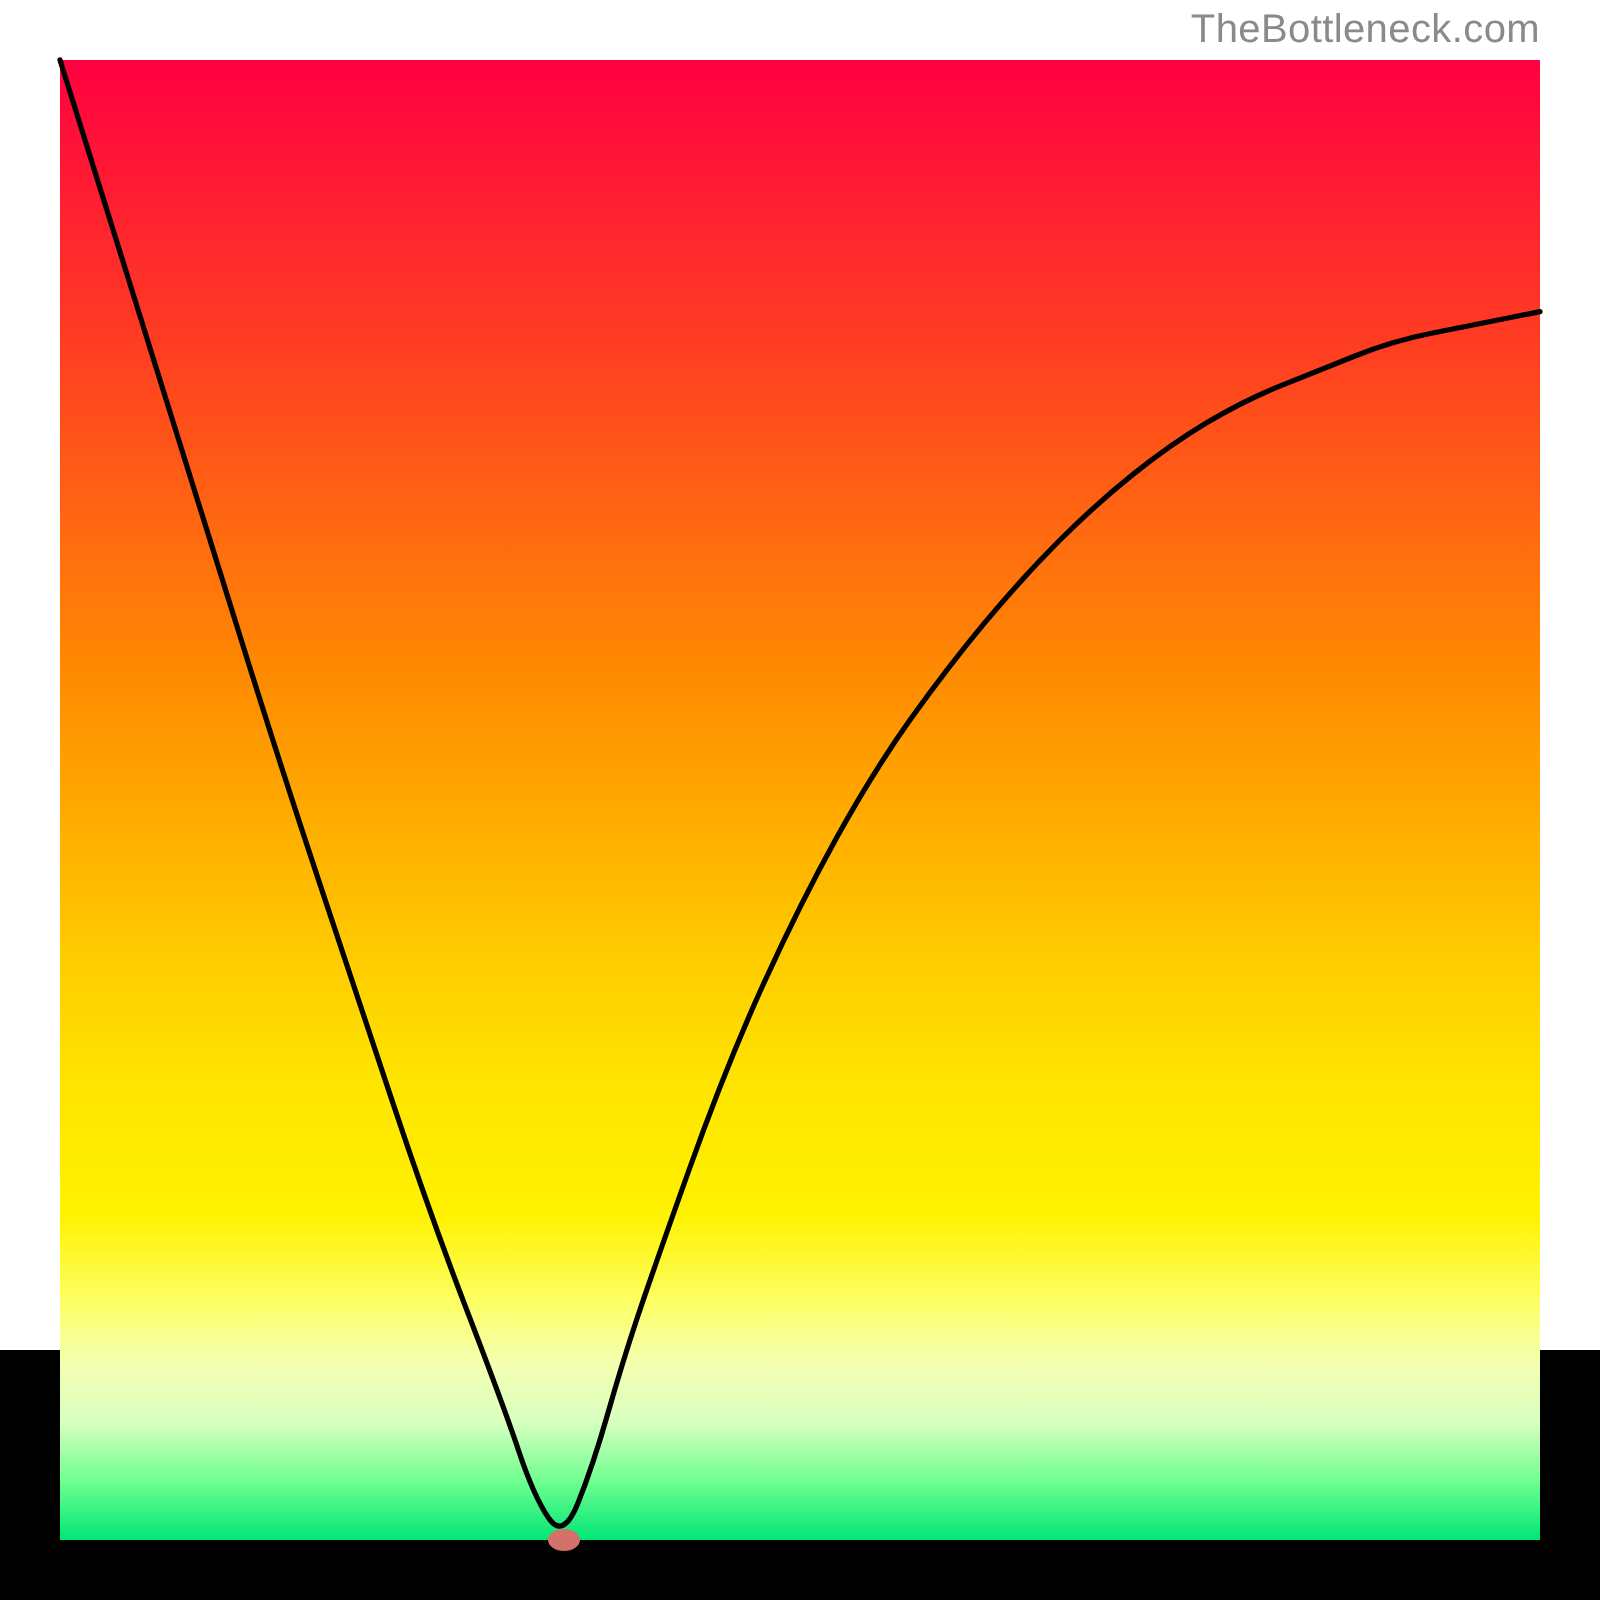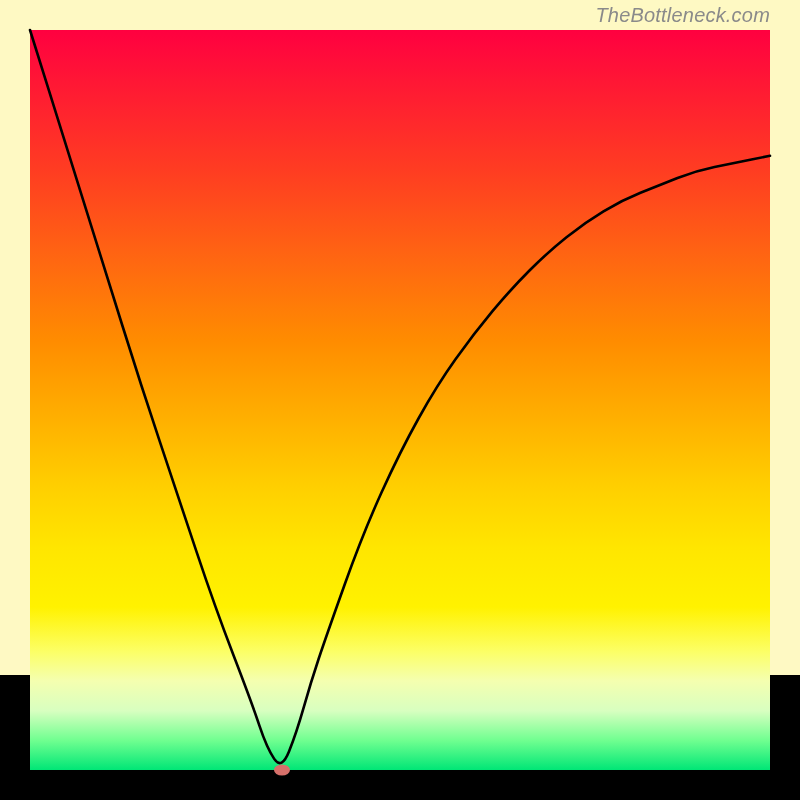--- a/index.html
+++ b/index.html
@@ -8,22 +8,21 @@
     width: 800px;
     height: 800px;
     background: #000000;
     overflow: hidden;
     font-family: Arial, Helvetica, sans-serif;
   }
   .frame {
     position: relative;
     width: 800px;
     height: 675px;
-    background: #fef9c3;
-    font-style: italic;
+    background: #ffffff;
   }
   .plot-area {
     position: absolute;
     left: 30px;
     top: 30px;
     width: 740px;
     height: 740px;
     
     background: linear-gradient(
       to bottom,

